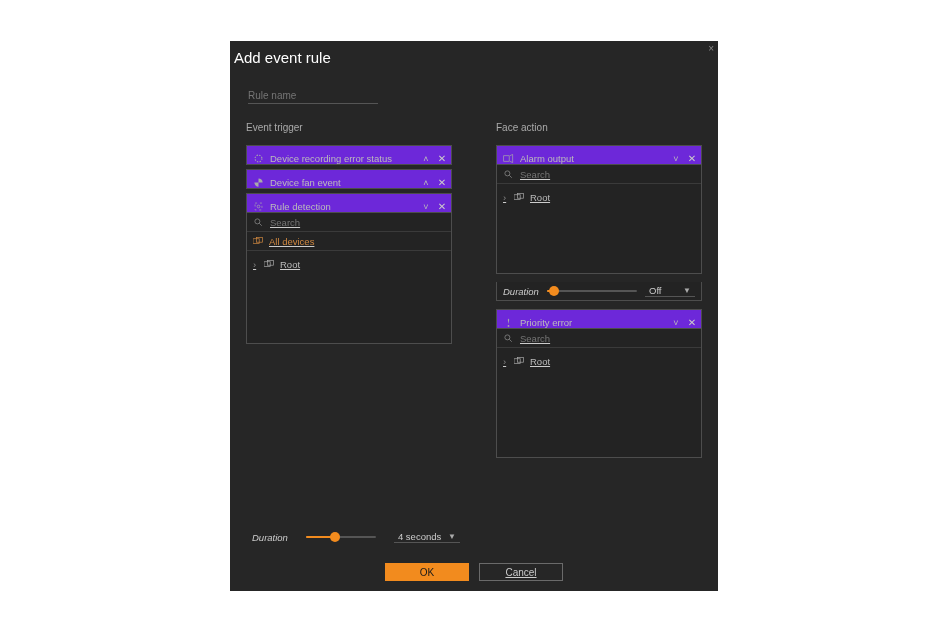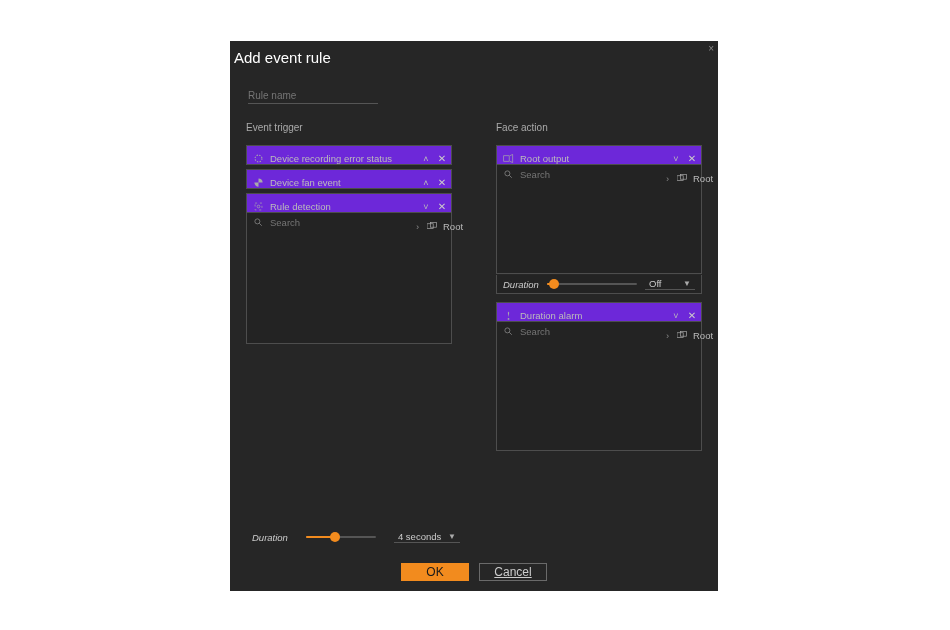--- a/index.html
+++ b/index.html
@@ -80,22 +80,24 @@
     flex-shrink: 0;
   }
   .bar .lbl { flex: 1; color: #bbb; font-size: 9.5px; white-space: nowrap; overflow: hidden; }
   .bar .caret { color: #bbb; font-size: 9px; width: 10px; text-align: center; cursor: pointer; }
   .bar .x { color: #ccc; font-size: 10px; width: 10px; text-align: center; cursor: pointer; }
   .panel {
     border: 1px solid #4d4d4d;
     border-top: none;
     background: #232323;
     margin-top: -4px;
-    margin-bottom: 5px;
-    display: flex;
+    margin-bottom: 12px;
+    display: flex;
+    flex-direction: column;
+    text-decoration: underline;
   }
   .search-row {
     display: flex;
     align-items: center;
     height: 18px;
     padding: 0 6px;
     gap: 5px;
   }
   .search-row .sic { width: 10px; color: #777; font-size: 10px; }
   .search-row input {
@@ -202,26 +204,26 @@
 
   .btn-row {
     position: absolute;
     bottom: 10px;
     left: 0; right: 0;
     display: flex;
     justify-content: center;
     gap: 10px;
   }
   .btn {
-    width: 68px;
+    width: 84px;
     height: 18px;
     display: flex;
     align-items: center;
     justify-content: center;
-    font-size: 12px;
+    font-size: 10px;
     cursor: pointer;
     box-sizing: border-box;
   }
   .btn-ok {
     background: #f28b1e;
     border: 1px solid #f28b1e;
     color: #1a1a1a;
   }
   .btn-cancel {
     background: transparent;
@@ -280,20 +282,29 @@
 
       <div class="panel trigger-panel">
         <div class="search-row">
           <span class="sic">
             <svg width="10" height="10" viewBox="0 0 16 16">
                 <circle cx="7" cy="7" r="4" fill="none" stroke="#777" stroke-width="1.5"></circle>
                 <line x1="10" y1="10" x2="14" y2="14" stroke="#777" stroke-width="1.5"></line>
               </svg>
           </span>
           <input placeholder="Search" style="">
+        </div>
+        <div class="all-dev">
+          <span>
+            <svg width="11" height="9" viewBox="0 0 16 12">
+                <rect x="0" y="2" width="9" height="7" fill="none" stroke="#d08840" stroke-width="1"></rect>
+                <rect x="5" y="0" width="9" height="7" fill="none" stroke="#d08840" stroke-width="1"></rect>
+              </svg>
+          </span>
+          <span>All devices</span>
         </div>
         <div class="tree">
           <div class="tree-row">
             <span class="expand">›</span>
             <span class="nic">
               <svg width="11" height="9" viewBox="0 0 16 12">
                   <rect x="0" y="2" width="9" height="7" fill="none" stroke="#aaa" stroke-width="1"></rect>
                   <rect x="5" y="0" width="9" height="7" fill="none" stroke="#aaa" stroke-width="1"></rect>
                 </svg>
             </span>
@@ -306,21 +317,21 @@
     <div class="col">
       <div class="col-hdr">Face action</div>
 
       <div class="bar">
         <span class="ic">
           <svg width="11" height="9" viewBox="0 0 16 12">
               <rect x="1" y="2" width="8" height="8" fill="none" stroke="#aaa" stroke-width="1"></rect>
               <path d="M10 2 L14 0 L14 12 L10 10" fill="none" stroke="#aaa" stroke-width="1"></path>
             </svg>
         </span>
-        <span class="lbl">Root output</span>
+        <span class="lbl">Alarm output</span>
         <span class="caret">˅</span>
         <span class="x">✕</span>
       </div>
       <div class="panel action-panel1">
         <div class="search-row">
           <span class="sic">
             <svg width="10" height="10" viewBox="0 0 16 16">
                 <circle cx="7" cy="7" r="4" fill="none" stroke="#777" stroke-width="1.5"></circle>
                 <line x1="10" y1="10" x2="14" y2="14" stroke="#777" stroke-width="1.5"></line>
               </svg>
@@ -354,21 +365,21 @@
         </div>
       </div>
 
       <div class="bar">
         <span class="ic">
           <svg width="11" height="11" viewBox="0 0 16 16">
               <path d="M8 2 L9 4 L8 10 L7 4 Z" fill="#aaa"></path>
               <circle cx="8" cy="13" r="1.3" fill="#aaa"></circle>
             </svg>
         </span>
-        <span class="lbl">Duration alarm</span>
+        <span class="lbl">Priority error</span>
         <span class="caret">˅</span>
         <span class="x">✕</span>
       </div>
       <div class="panel action-panel2">
         <div class="search-row">
           <span class="sic">
             <svg width="10" height="10" viewBox="0 0 16 16">
                 <circle cx="7" cy="7" r="4" fill="none" stroke="#777" stroke-width="1.5"></circle>
                 <line x1="10" y1="10" x2="14" y2="14" stroke="#777" stroke-width="1.5"></line>
               </svg>

